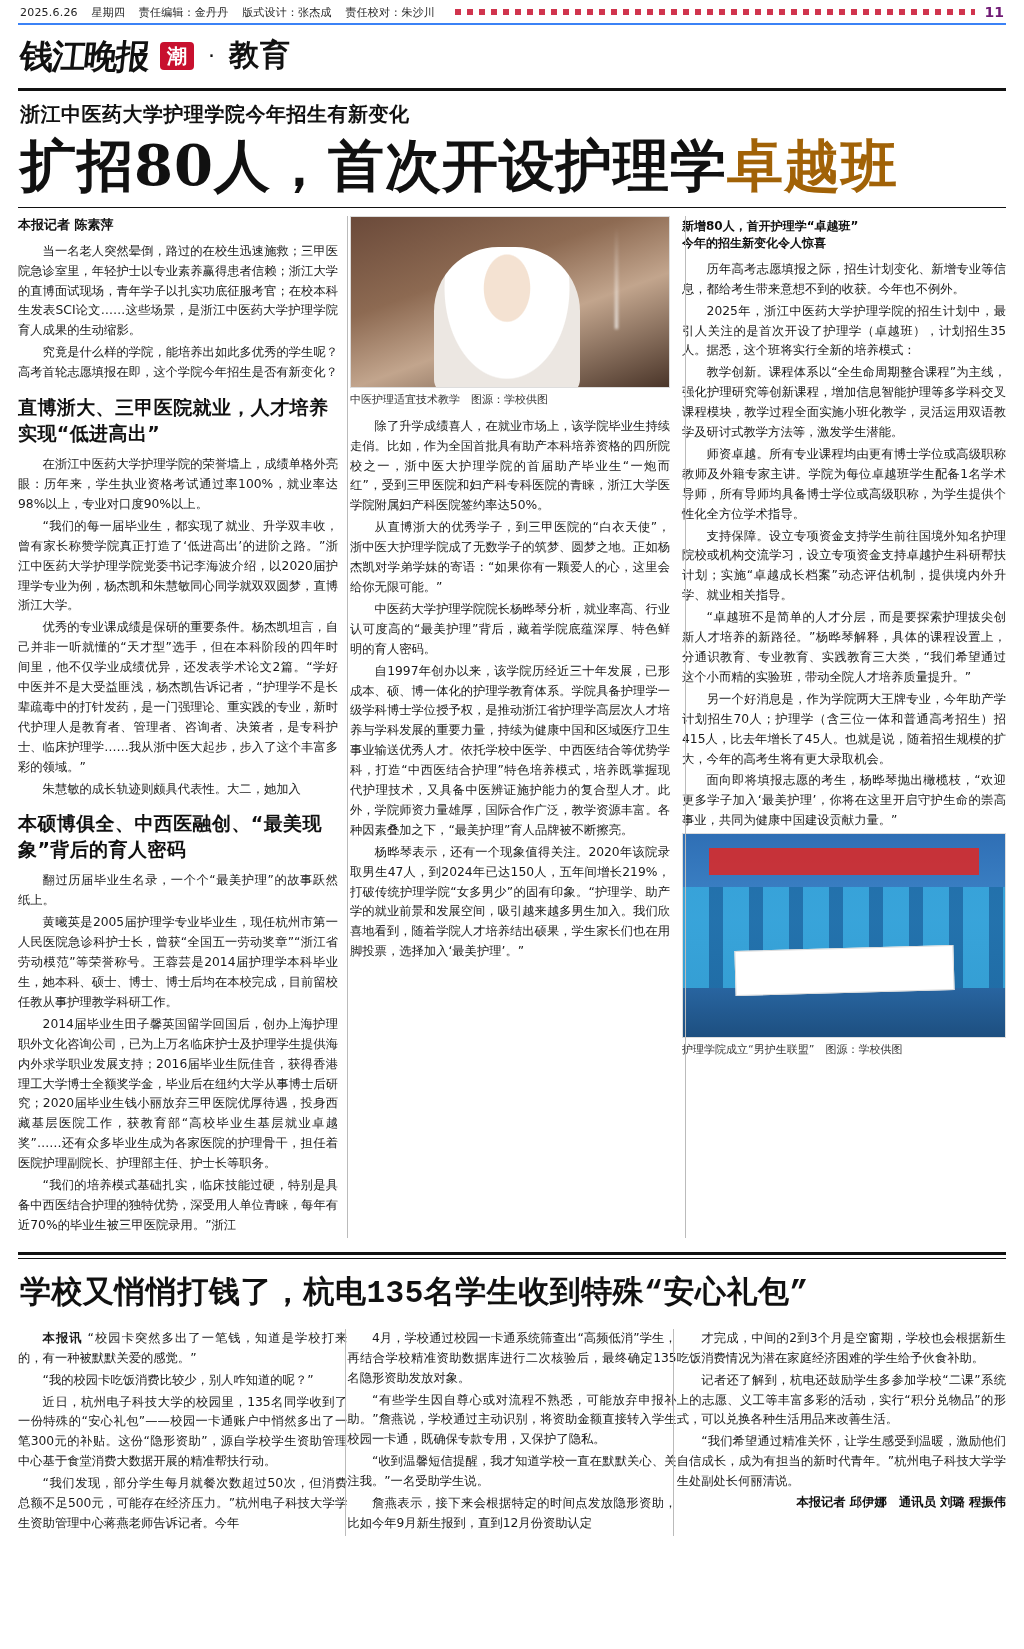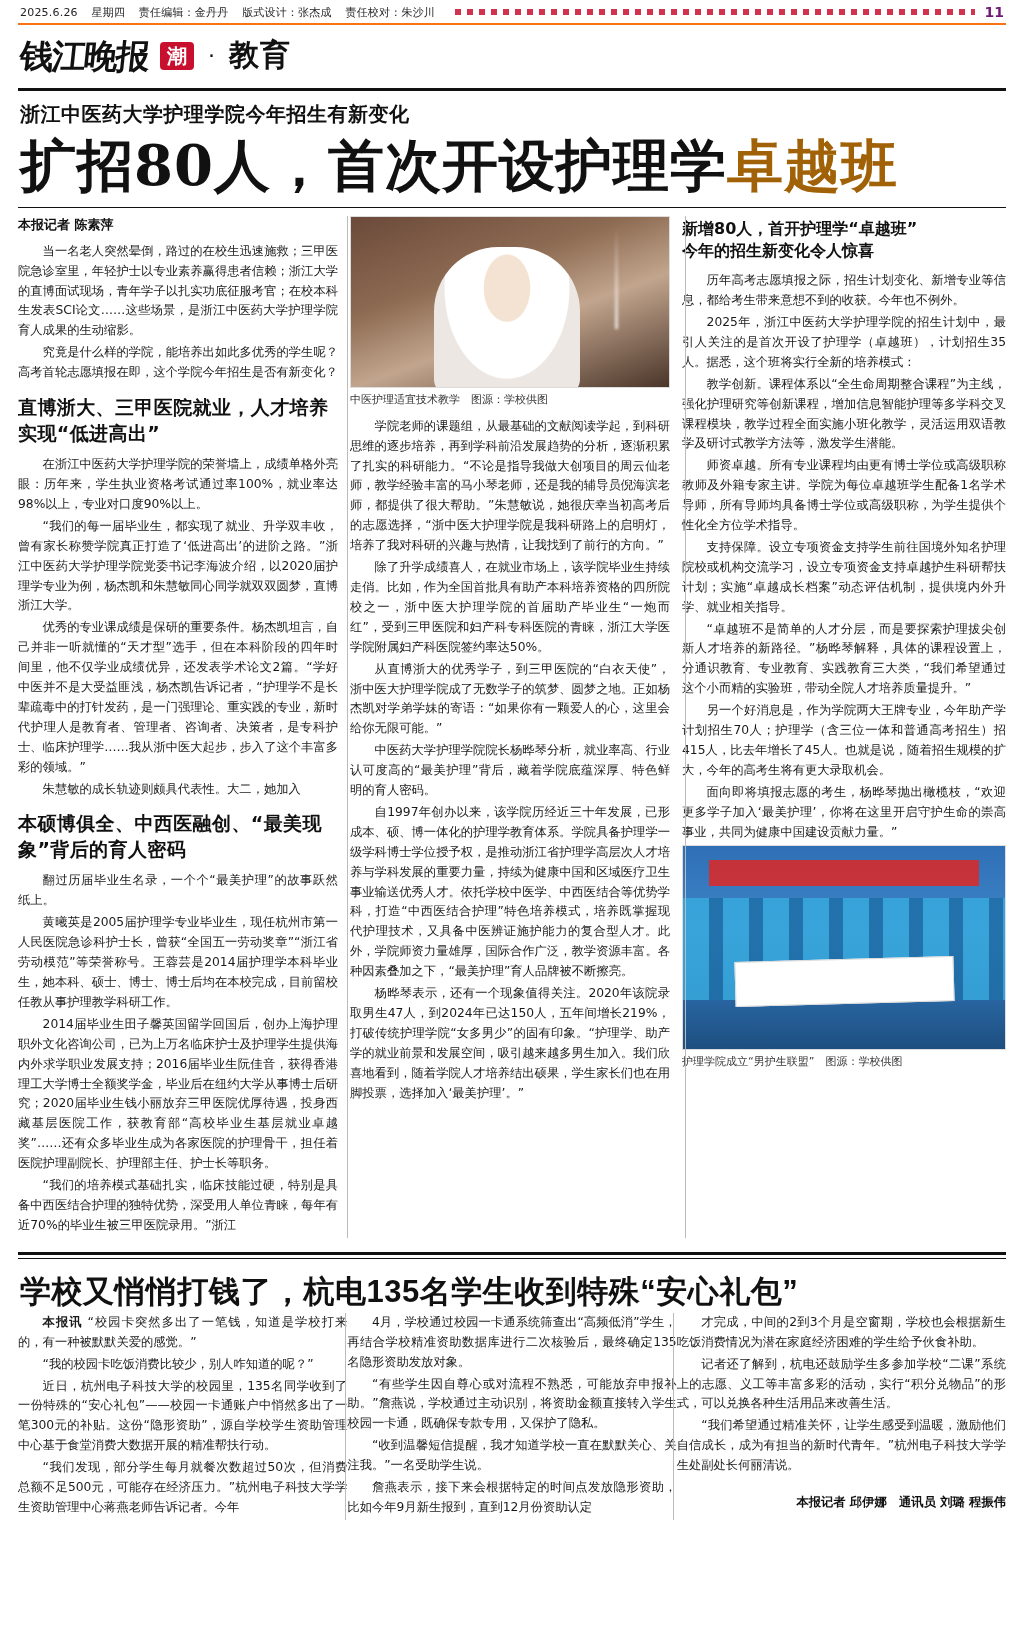--- a/index.html
+++ b/index.html
@@ -21,21 +21,21 @@
     position: relative;
   }
 
   
   .topbar {
     display: flex;
     align-items: center;
     font-size: 11px;
     color: #222;
     padding: 4px 2px 3px 2px;
-    border-bottom: 2px solid #f97316;
+    border-bottom: 2px solid #3b82f6;
     position: relative;
   }
   .topbar .meta { white-space: nowrap; letter-spacing: .2px; }
   .topbar .meta span { margin-right: 10px; }
   .topbar .rule {
     flex: 1;
     height: 6px;
     margin: 0 10px;
     background: repeating-linear-gradient(90deg,#c8102e 0 6px, #ffffff 6px 12px);
     opacity: .85;
@@ -180,21 +180,21 @@
   }
   .caption {
     font-size: 11px;
     color: #333;
     text-align: left;
     margin: 2px 0 10px 0;
   }
 
   
   .rc-head {
-    font-size: 16px;
+    font-size: 12px;
     font-weight: bold;
     line-height: 1.42;
     margin: 2px 0 8px 0;
   }
 
   
   .sub-head {
     font-size: 19px;
     font-weight: bold;
     margin: 12px 0 8px 0;
@@ -206,43 +206,43 @@
     border: none;
     border-top: 3px solid #111;
     margin: 14px 0 0 0;
   }
   .bottom-sep2 {
     border: none;
     border-top: 1px solid #111;
     margin: 3px 0 12px 0;
   }
   .bottom-headline {
-    font-family: Liberation Sans, sans-serif;
+    font-family: Liberation Mono, monospace;
     font-size: 31px;
     font-weight: bold;
     letter-spacing: .5px;
-    margin: 2px 0 0 2px;
+    margin: 2px 0 16px 2px;
   }
   .bottom-grid {
     display: grid;
     grid-template-columns: repeat(3, 1fr);
     position: relative;
   }
   .bottom-grid::before,
   .bottom-grid::after {
     content: "";
     position: absolute; top: 0; bottom: 0; width: 1px; background: #bbb;
   }
   .bottom-grid::before { left: 327px; }
   .bottom-grid::after  { left: 655px; }
   .sign {
     font-size: 12.3px;
     font-weight: bold;
     text-align: right;
-    margin-top: 18px;
+    margin-top: 2px;
   }
   .lead-label { font-weight: bold; }
 </style>
 </head>
 <body>
 
 <div class="page">
 
   <div class="topbar">
     <div class="meta">
@@ -291,21 +291,20 @@
       <p class="body">2014届毕业生田子馨英国留学回国后，创办上海护理职外文化咨询公司，已为上万名临床护士及护理学生提供海内外求学职业发展支持；2016届毕业生阮佳音，获得香港理工大学博士全额奖学金，毕业后在纽约大学从事博士后研究；2020届毕业生钱小丽放弃三甲医院优厚待遇，投身西藏基层医院工作，获教育部“高校毕业生基层就业卓越奖”……还有众多毕业生成为各家医院的护理骨干，担任着医院护理副院长、护理部主任、护士长等职务。</p>
       <p class="body">“我们的培养模式基础扎实，临床技能过硬，特别是具备中西医结合护理的独特优势，深受用人单位青睐，每年有近70%的毕业生被三甲医院录用。”浙江</p>
     </div>
 
     <div class="col">
       <div class="photo nurse">
         <div class="smoke"></div>
       </div>
       <div class="caption">中医护理适宜技术教学　图源：学校供图</div>
 
-      <p class="body">学院老师的课题组，从最基础的文献阅读学起，到科研思维的逐步培养，再到学科前沿发展趋势的分析，逐渐积累了扎实的科研能力。“不论是指导我做大创项目的周云仙老师，教学经验丰富的马小琴老师，还是我的辅导员倪海滨老师，都提供了很大帮助。”朱慧敏说，她很庆幸当初高考后的志愿选择，“浙中医大护理学院是我科研路上的启明灯，培养了我对科研的兴趣与热情，让我找到了前行的方向。”</p>
       <p class="body">除了升学成绩喜人，在就业市场上，该学院毕业生持续走俏。比如，作为全国首批具有助产本科培养资格的四所院校之一，浙中医大护理学院的首届助产毕业生“一炮而红”，受到三甲医院和妇产科专科医院的青睐，浙江大学医学院附属妇产科医院签约率达50%。</p>
       <p class="body">从直博浙大的优秀学子，到三甲医院的“白衣天使”，浙中医大护理学院成了无数学子的筑梦、圆梦之地。正如杨杰凯对学弟学妹的寄语：“如果你有一颗爱人的心，这里会给你无限可能。”</p>
 
       <p class="body">中医药大学护理学院院长杨晔琴分析，就业率高、行业认可度高的“最美护理”背后，藏着学院底蕴深厚、特色鲜明的育人密码。</p>
       <p class="body">自1997年创办以来，该学院历经近三十年发展，已形成本、硕、博一体化的护理学教育体系。学院具备护理学一级学科博士学位授予权，是推动浙江省护理学高层次人才培养与学科发展的重要力量，持续为健康中国和区域医疗卫生事业输送优秀人才。依托学校中医学、中西医结合等优势学科，打造“中西医结合护理”特色培养模式，培养既掌握现代护理技术，又具备中医辨证施护能力的复合型人才。此外，学院师资力量雄厚，国际合作广泛，教学资源丰富。各种因素叠加之下，“最美护理”育人品牌被不断擦亮。</p>
       <p class="body">杨晔琴表示，还有一个现象值得关注。2020年该院录取男生47人，到2024年已达150人，五年间增长219%，打破传统护理学院“女多男少”的固有印象。“护理学、助产学的就业前景和发展空间，吸引越来越多男生加入。我们欣喜地看到，随着学院人才培养结出硕果，学生家长们也在用脚投票，选择加入‘最美护理’。”</p>
     </div>
 
     <div class="col">
       <div class="rc-head" style="white-space:pre-line">新增80人，首开护理学“卓越班”

